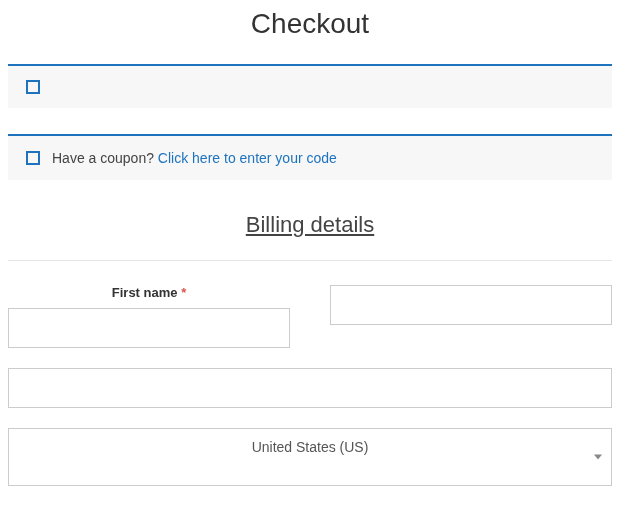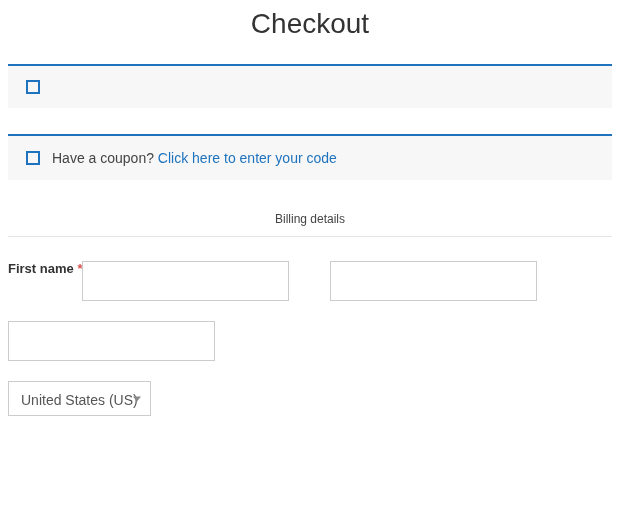--- a/index.html
+++ b/index.html
@@ -34,39 +34,41 @@
       flex-shrink: 0;
     }
     .notice-text {
       color: #444;
     }
     .notice-link {
       color: #1e73be;
       cursor: pointer;
     }
     .section-title {
-      font-size: 12px;
+      font-size: 22px;
       font-weight: 400;
       color: #444;
       margin-top: 32px;
-      margin-bottom: 10px;
+      margin-bottom: 22px;
+      text-decoration: underline;
     }
     .section-divider {
       border: none;
       border-top: 1px solid #e5e5e5;
       margin-bottom: 24px;
     }
     .form-row {
       display: flex;
       gap: 40px;
       margin-bottom: 20px;
     }
     .form-field {
       flex: 1;
       display: flex;
+      flex-direction: column;
     }
     .form-field.full { width: 100%; }
     .field-label {
       font-size: 13px;
       font-weight: bold;
       color: #333;
       margin-bottom: 8px;
     }
     .required {
       color: #d9534f;
@@ -78,21 +80,21 @@
       height: 40px;
       background: #fff;
     }
     .select-wrap {
       position: relative;
     }
     .select-input {
       border: 1px solid #ccc;
       padding: 10px 12px;
       font-size: 14px;
-      height: 35px;
+      height: 58px;
       background: #fff;
       width: 100%;
       appearance: none;
       cursor: pointer;
       color: #555;
     }
     .select-caret {
       position: absolute;
       right: 10px;
       top: 50%;

